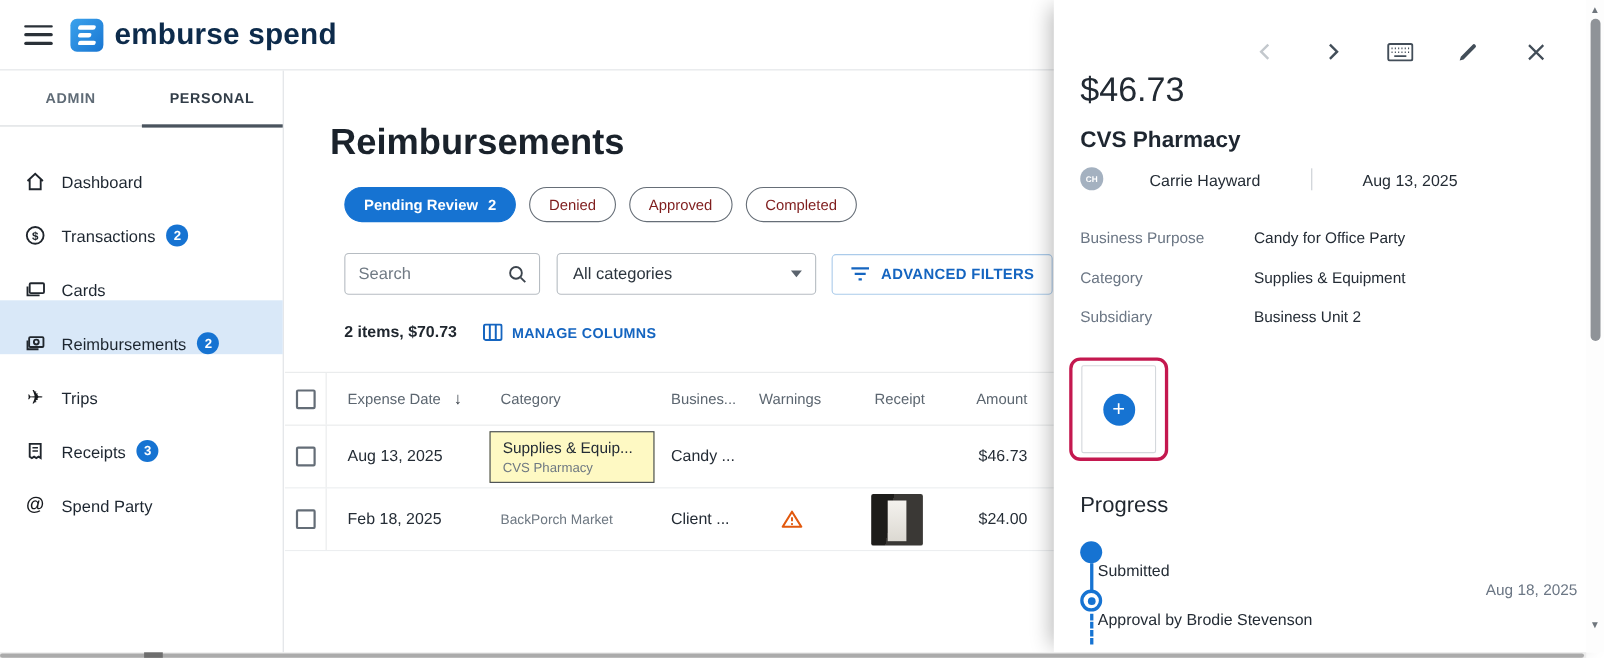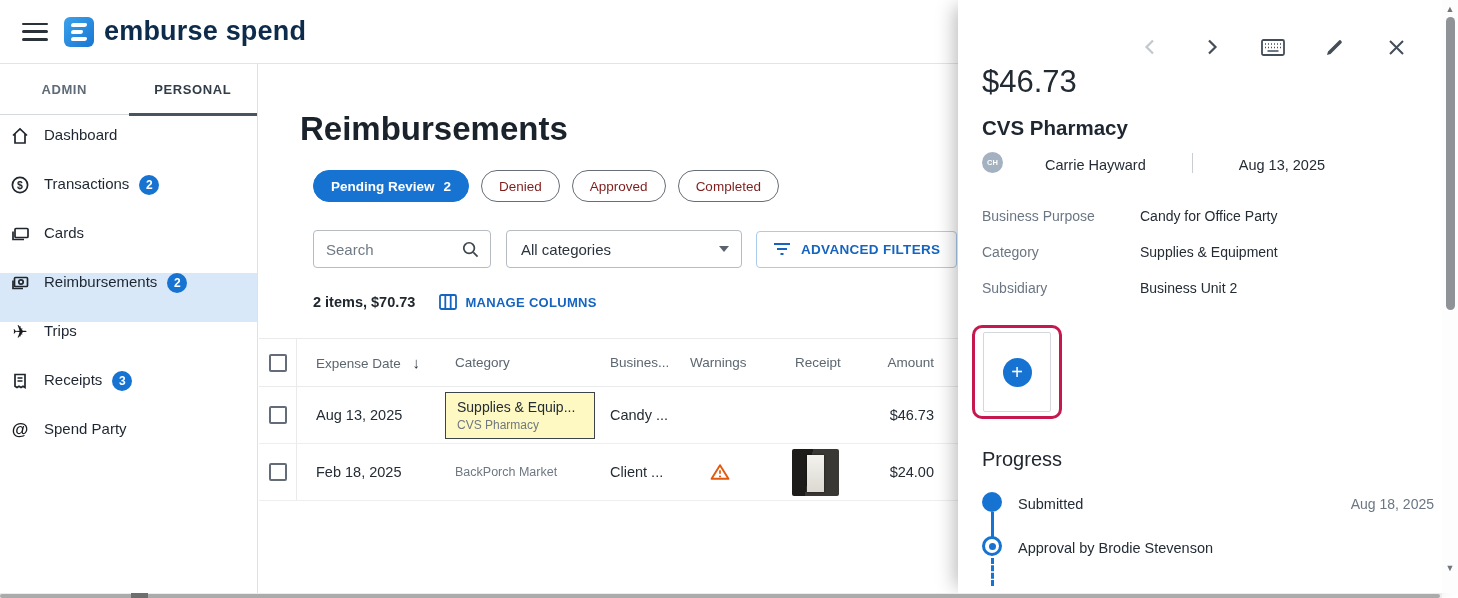--- a/index.html
+++ b/index.html
@@ -22,21 +22,21 @@
 
   
   .sidebar { position:absolute; left:0; top:64px; width:258px; height:529px; background:#fff;
     border-right:1px solid #dfe2e5; }
   .side-tabs { display:flex; height:51px; border-bottom:1px solid #d6d9dc;justify-content:space-between; }
   .side-tab { flex:1; display:flex; align-items:center; justify-content:center;
     font-size:13px; font-weight:700; letter-spacing:.6px; color:#5f6b76; cursor:pointer; position:relative; }
   .side-tab.active { color:#323d48; }
   .side-tab.active::after { content:""; position:absolute; left:0; right:0; bottom:-2px; height:3px; background:#4a545e; }
   .nav { padding-top:11px; }
-  .nav-item { height:49px; display:flex; align-items:flex-start; padding-left:10px; cursor:pointer; }
+  .nav-item { height:49px; display:flex; align-items:flex-end; padding-left:22px; cursor:pointer; }
   .nav-item.selected { background:#d9e8f8; }
   .nav-icon { width:20px; height:20px; flex:0 0 20px; display:flex; align-items:center; justify-content:center; color:#20262d; }
   .nav-icon svg { display:block; }
   .nav-label { margin-left:14px; font-size:15px; color:#1d2630; }
   .nav-badge { margin-left:10px; min-width:20px; height:20px; border-radius:10px; background:#1673d2;
     color:#fff; font-size:12px; font-weight:700; display:flex; align-items:center; justify-content:center; padding:0 6px; }
 
   
   .main { position:absolute; left:259px; top:64px; width:699px; height:529px; background:#fff; }
   .page-title { margin:46px 0 0 41px; font-size:33px; font-weight:600; color:#1a222b; }
@@ -114,21 +114,21 @@
     border:3px solid #c4184f; border-radius:10px; display:flex; align-items:center; justify-content:center; }
   .receipt-add { width:68px; height:80px; background:#fff; border:1px solid #d4d8dc; border-radius:2px;
     display:flex; align-items:center; justify-content:center; cursor:pointer; }
   .plus-circle { width:29px; height:29px; border-radius:50%; background:#1673d2; color:#fff;
     display:flex; align-items:center; justify-content:center; font-size:20px; font-weight:400; line-height:1; }
 
   .progress-title { position:absolute; left:24px; top:448px; font-size:20px; font-weight:500; color:#20272f; }
   .timeline { position:absolute; left:24px; top:492px; width:452px; }
   .tl-line-solid { position:absolute; left:8.5px; top:20px; width:3px; height:26px; background:#1673d2; }
   .tl-line-dashed { position:absolute; left:8.5px; top:66px; height:28px; border-left:3px dashed #1673d2; }
-  .tl-step { position:absolute; left:0; right:0; display:flex; align-items:flex-end; }
+  .tl-step { position:absolute; left:0; right:0; display:flex; align-items:flex-start;flex-direction:column; }
   .tl-step.s0 { top:0; }
   .tl-step.s1 { top:44px; }
   .tl-dot-done { width:20px; height:20px; border-radius:50%; background:#1673d2; flex:0 0 20px; }
   .tl-dot-current { width:20px; height:20px; border-radius:50%; border:3px solid #1673d2; background:#fff;
     flex:0 0 20px; display:flex; align-items:center; justify-content:center; }
   .tl-dot-current i { width:7px; height:7px; border-radius:50%; background:#1673d2; }
   .tl-label { margin-left:16px; font-size:14.5px; color:#242c35; }
   .tl-date { margin-left:auto; font-size:14px; color:#6b7684; }
 
   

